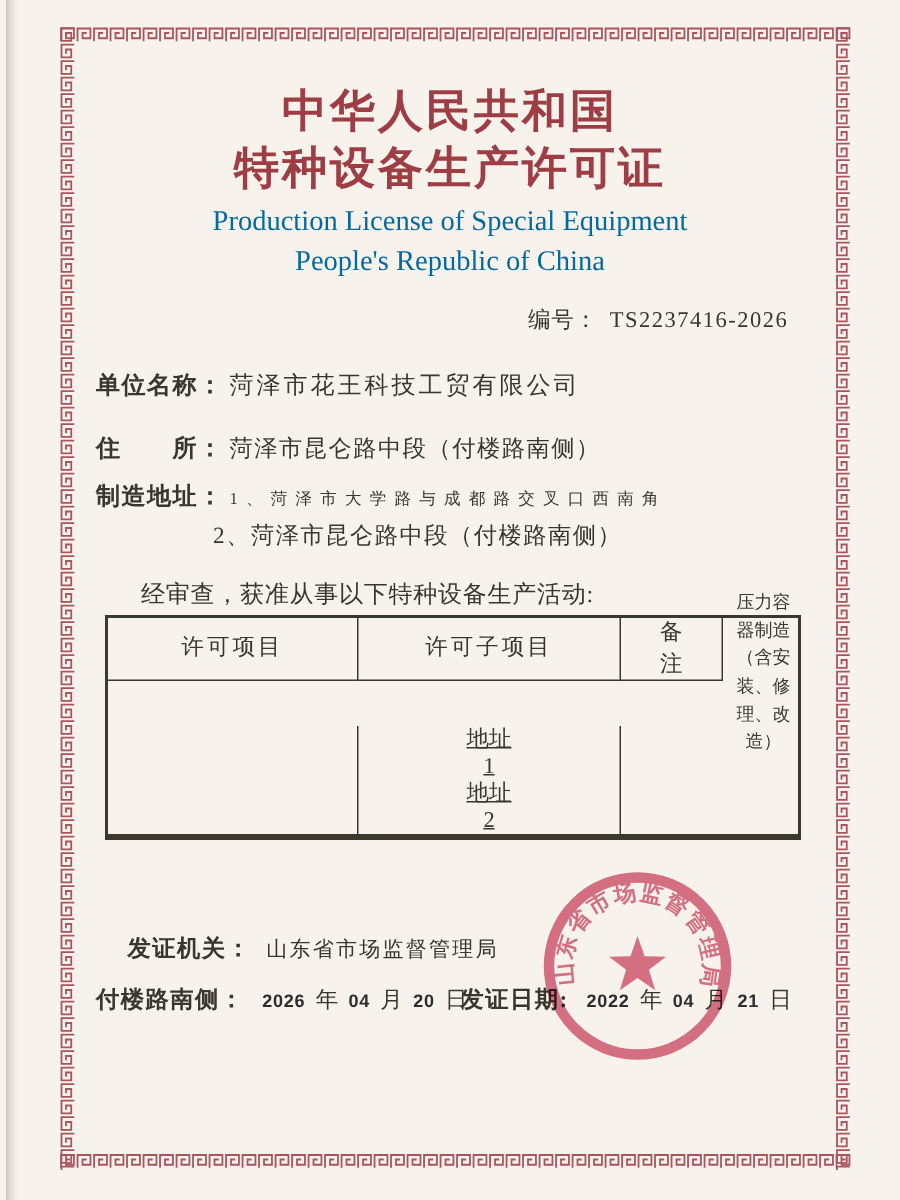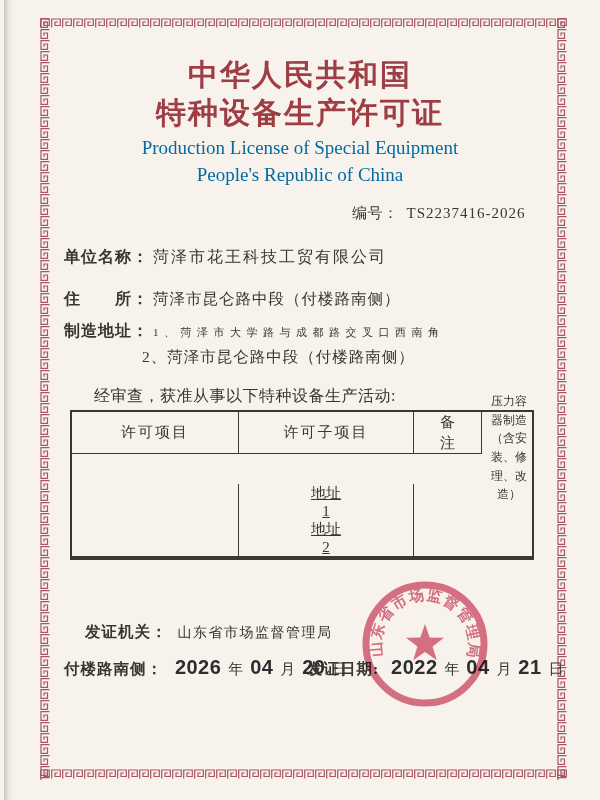--- a/index.html
+++ b/index.html
@@ -32,21 +32,21 @@
     text-align:center;box-sizing:border-box;padding:2px 4px;}
   .cell:nth-child(4n){border-right:none;}
   .hcell{height:42px;border-bottom:1px solid #3b382f;font-size:15px;letter-spacing:2px;
     white-space:pre-line;line-height:1.35;}
   .bcell{height:72px;font-size:12px;line-height:1.55;}
   .note-cell{white-space:pre-line;font-size:15px;line-height:1.2;text-decoration:underline;}
   .footer-row{position:absolute;left:58px;font-size:15.5px;white-space:nowrap;margin-left:27px;}
   .issuer-value{margin-left:10px;font-size:14px;letter-spacing:1.5px;}
   .date-group{position:absolute;white-space:nowrap;font-size:15.5px;}
   .date-num{font-family:"Liberation Sans","DejaVu Sans",sans-serif;font-weight:bold;
-    font-size:20px;color:#2d2d30;letter-spacing:.5px;}
+    font-size:12px;color:#2d2d30;letter-spacing:.5px;}
   .date-unit{font-size:15px;margin:0 3px;}
   .date-label{margin-right:8px;}
   .seal{position:absolute;left:358px;top:578px;width:134px;height:134px;
     mix-blend-mode:multiply;opacity:.88;}
   .seal circle{fill:none;stroke:#d5617a;stroke-width:7;}
   .seal polygon{fill:#d5617a;}
   .seal text{fill:#d5617a;font-size:15px;font-weight:bold;letter-spacing:1.5px;
     font-family:"Liberation Serif","DejaVu Serif",serif;}
 </style>
 </head>

